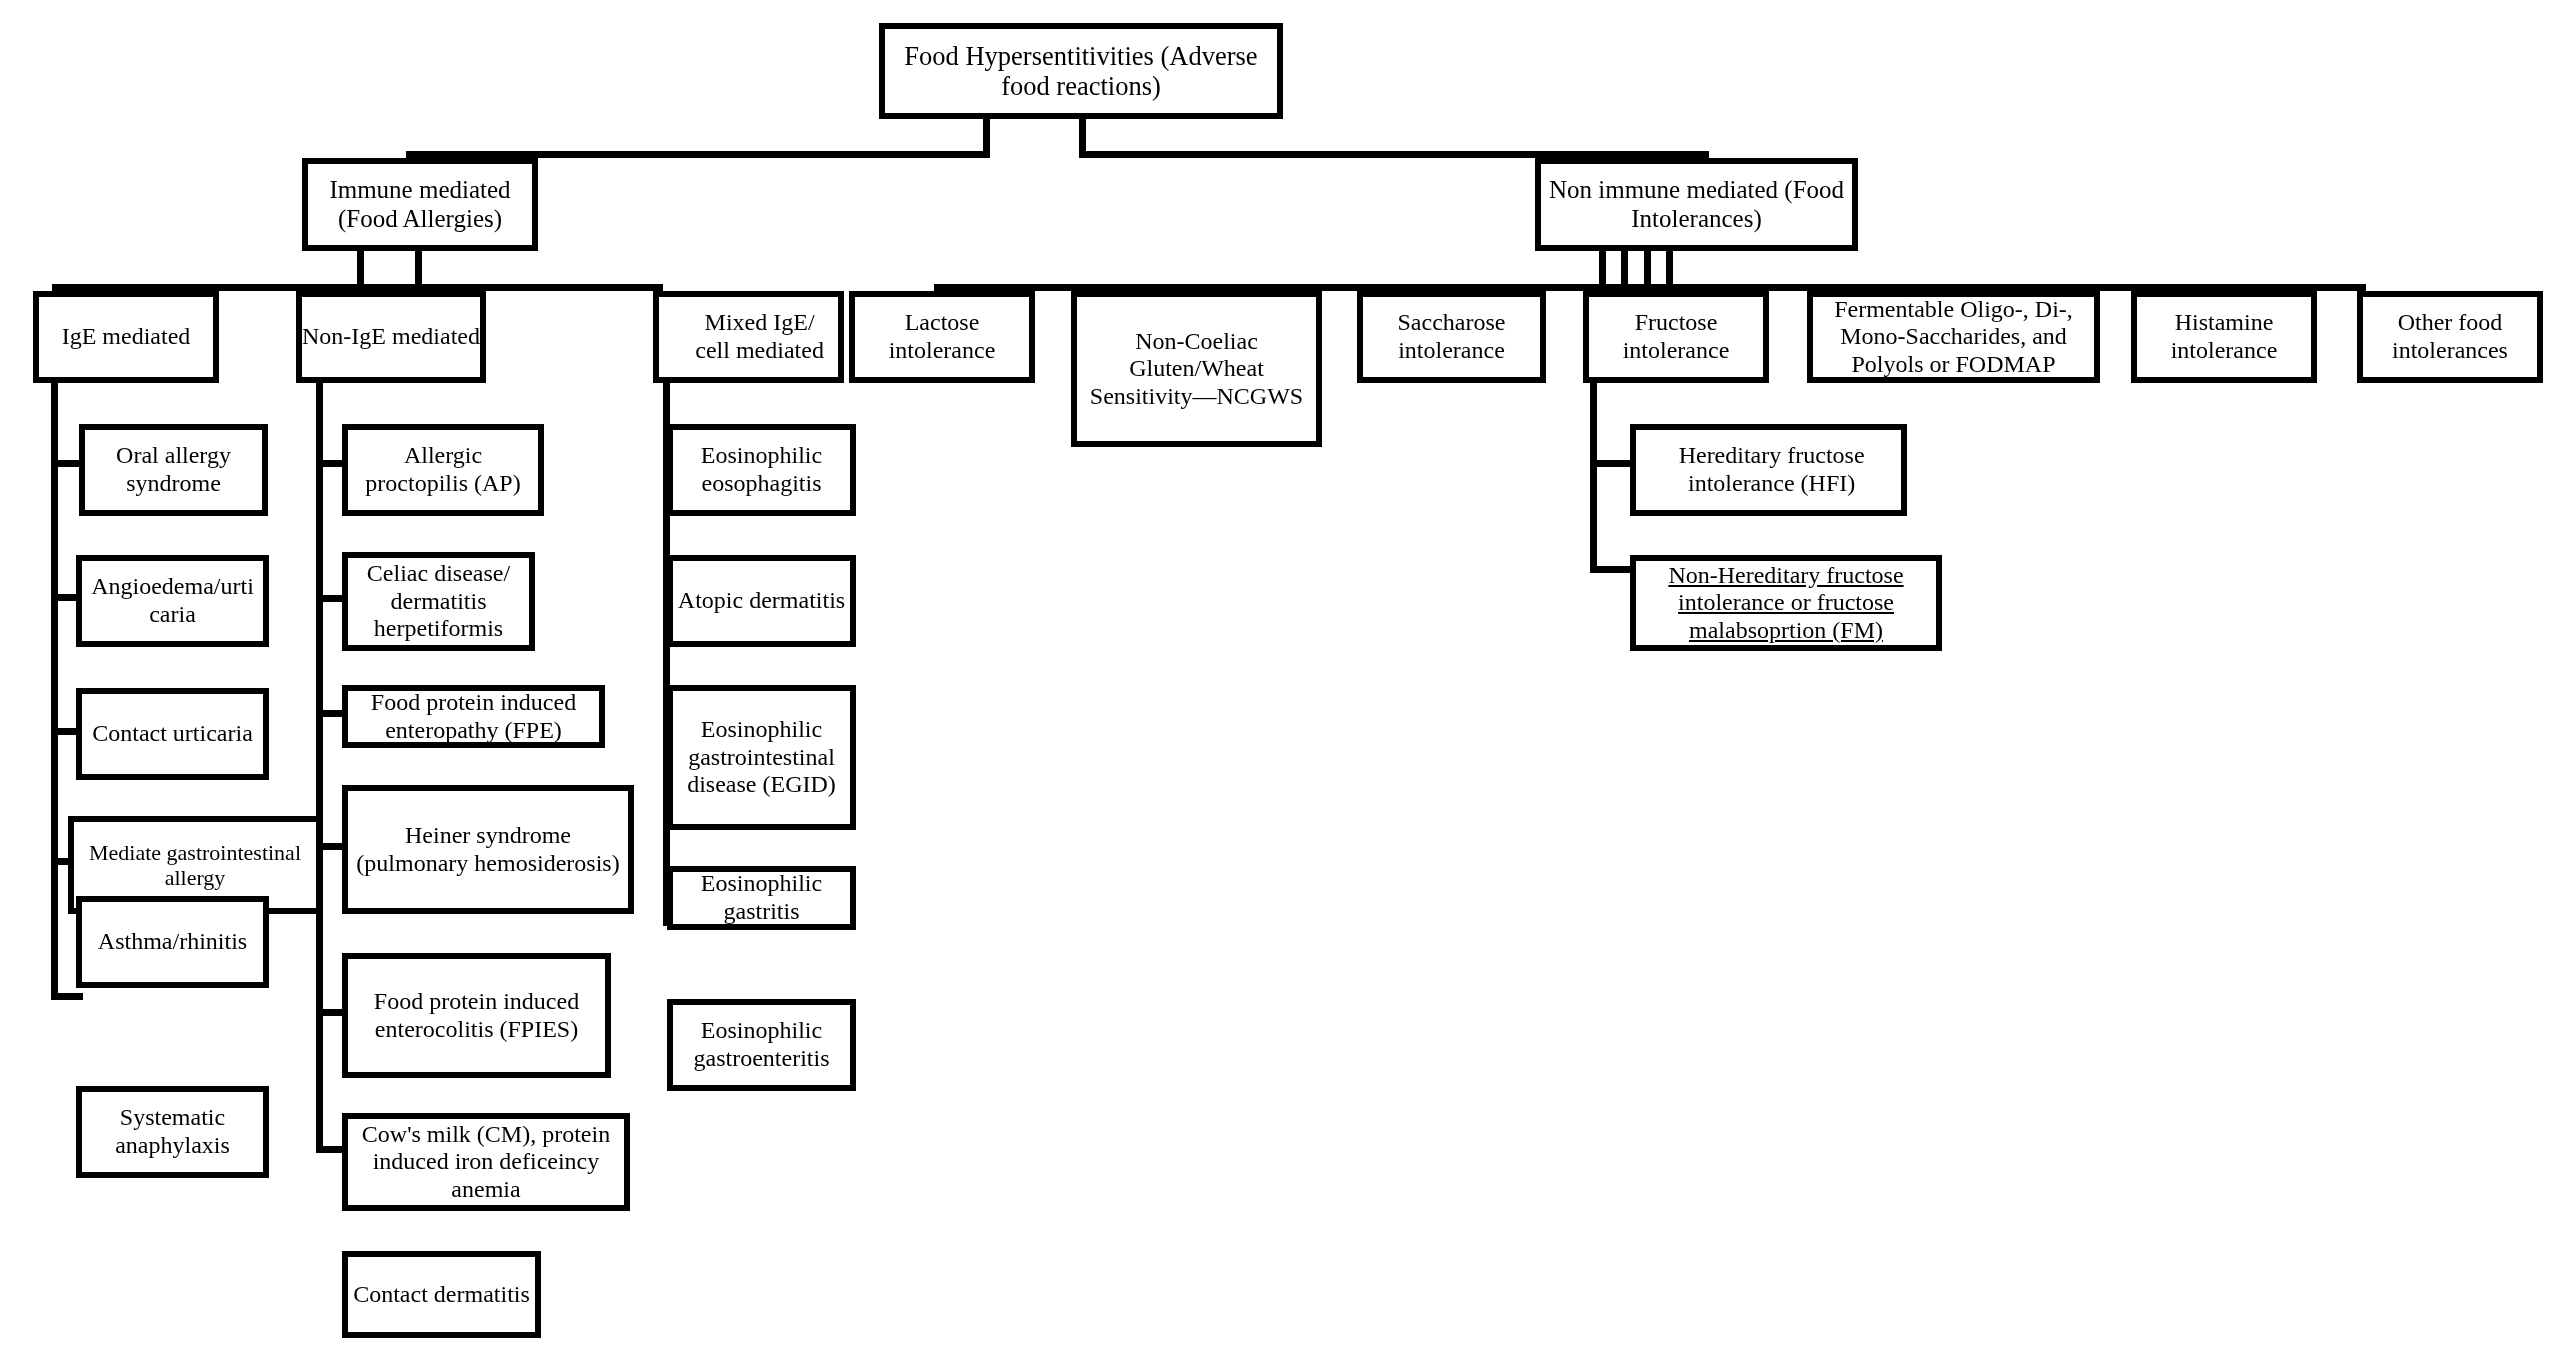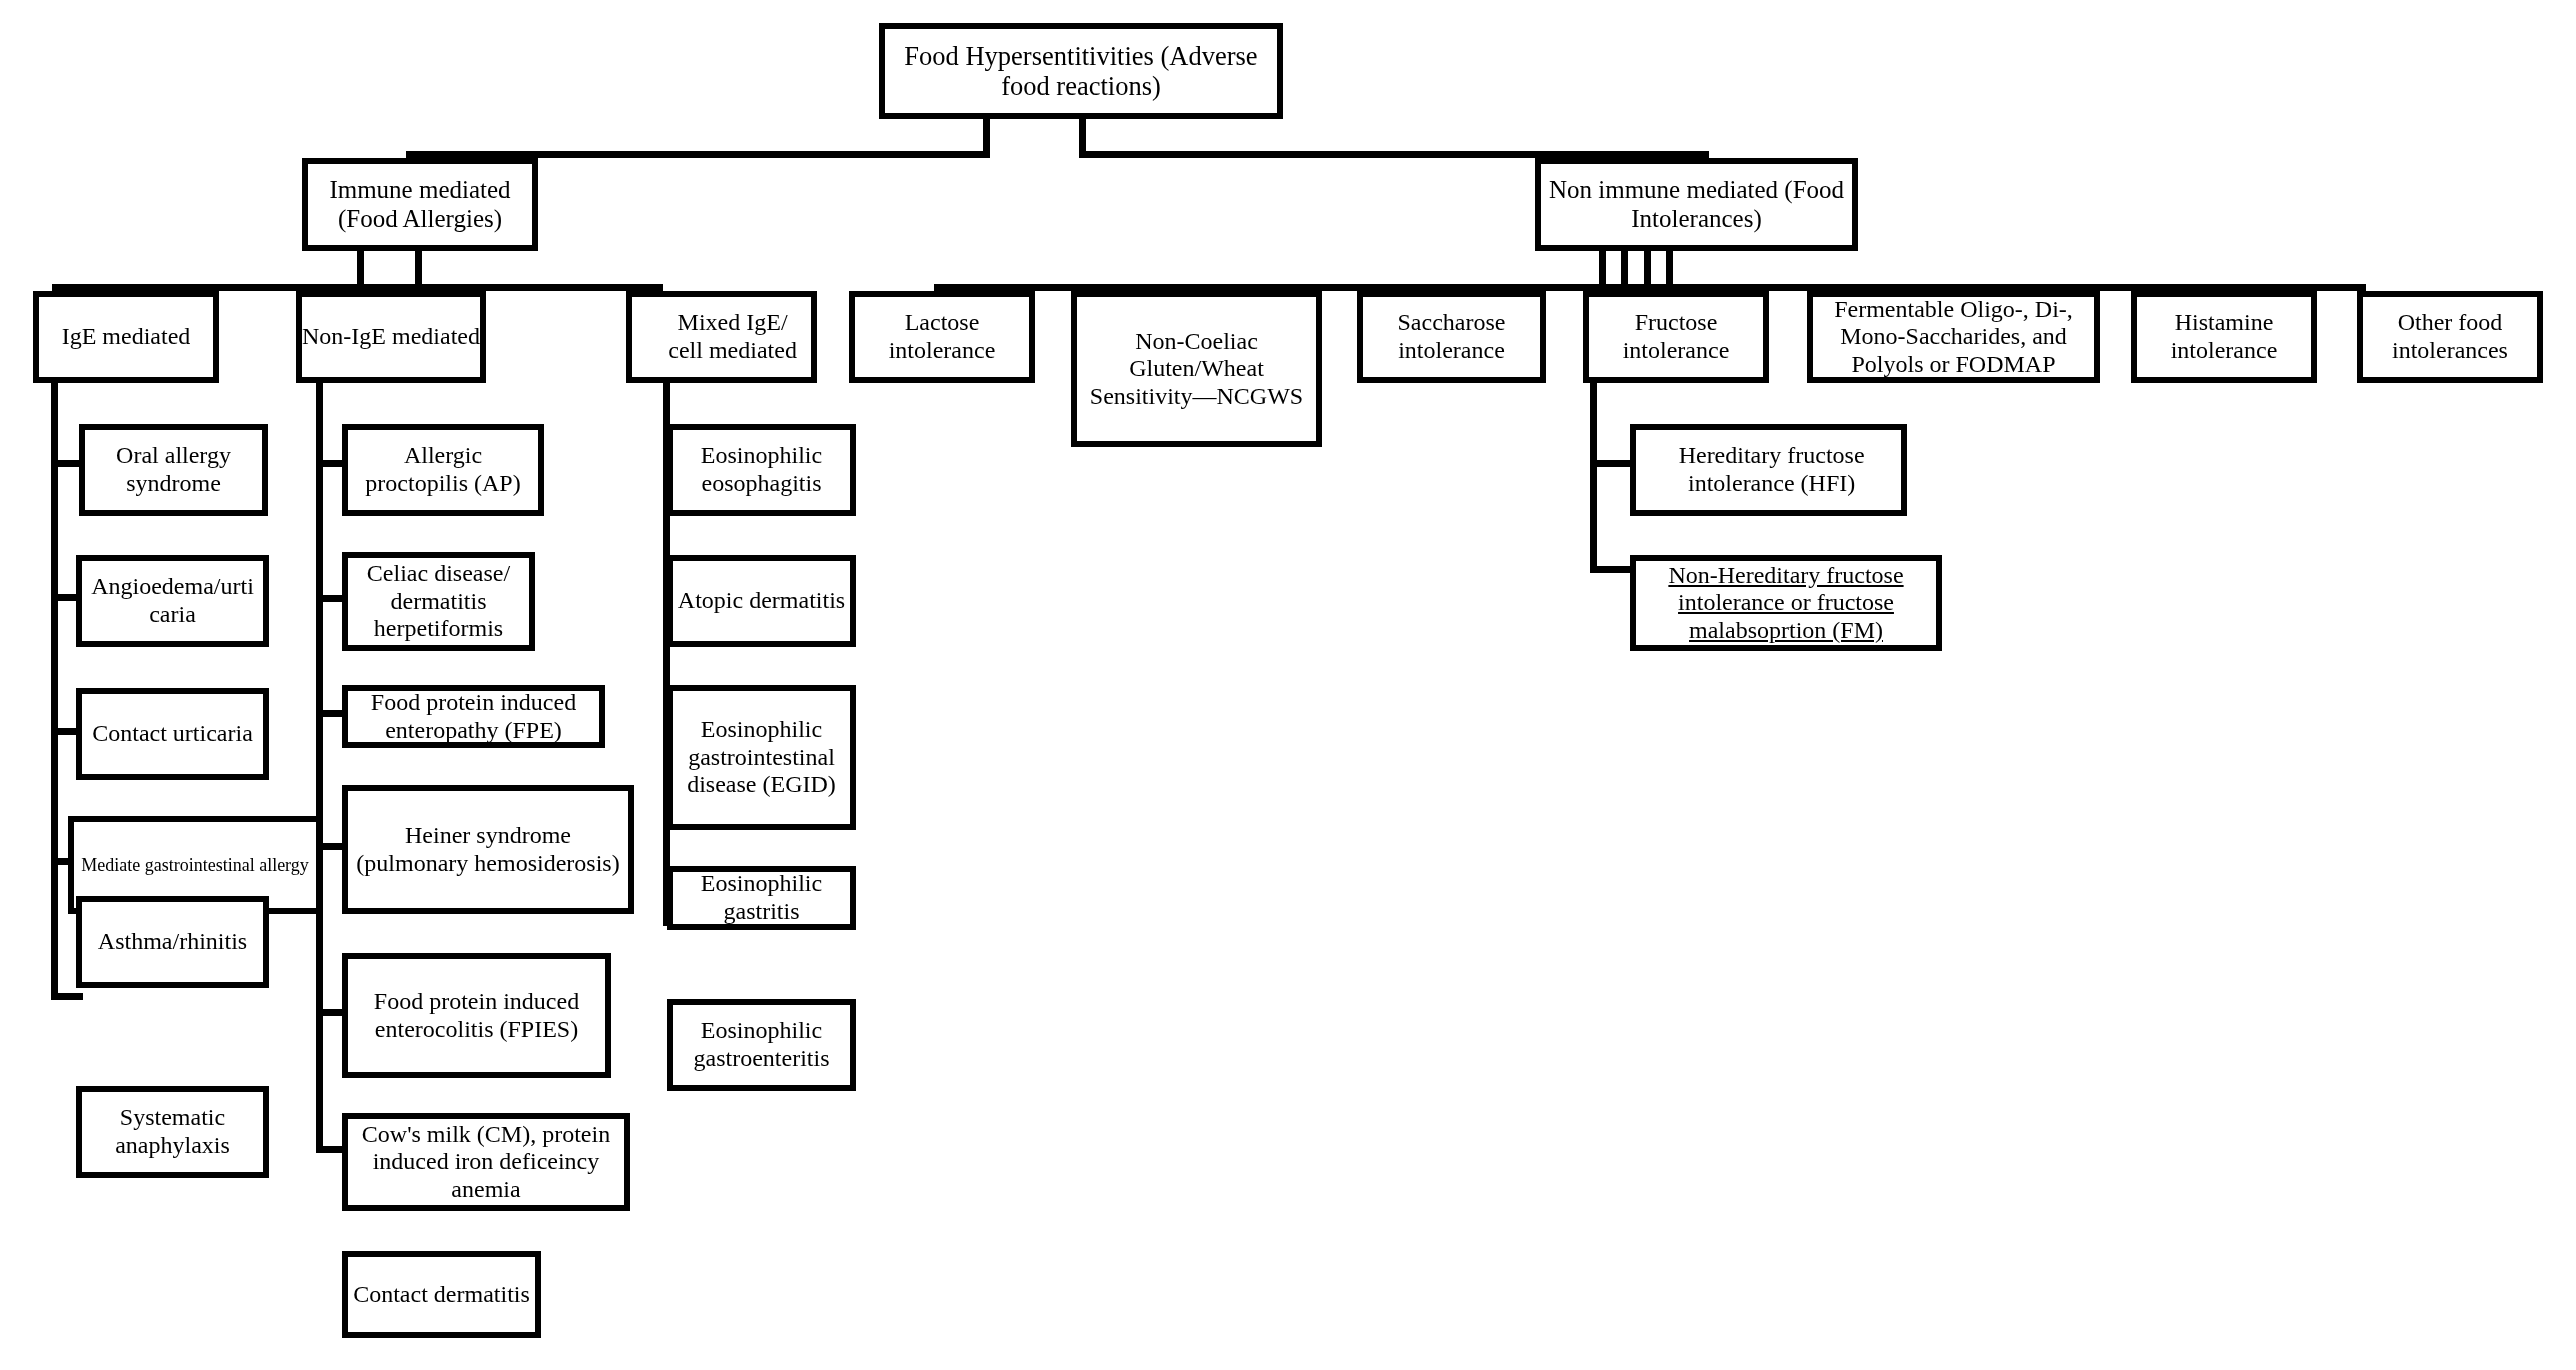--- a/index.html
+++ b/index.html
@@ -19,21 +19,21 @@
     display: flex;
     align-items: center;
     justify-content: center;
     text-align: center;
     font-size: 24px;
     line-height: 1.15;
     padding: 0 5.8px;
   }
   .fs46 { font-size: 26.5px; }
   .fs44 { font-size: 25px; }
-  .fs38 { font-size: 18px; }
+  .fs38 { font-size: 22px; }
   .nowrap { white-space: nowrap; padding: 0; }
   .breakword { overflow-wrap: anywhere; word-break: break-word; }
   .line {
     position: absolute;
     background: #000000;
   }
 </style>
 </head>
 <body>
 
@@ -79,21 +79,21 @@
   <div class="line" style="left:1590px;top:460px;width:47px;height:7px;"></div>
   <div class="line" style="left:1590px;top:566px;width:47px;height:7px;"></div>
 
   <div class="node fs46" style="left:879px;top:23px;width:404px;height:96px;">Food Hypersentitivities (Adverse food reactions)</div>
 
   <div class="node fs44" style="left:302px;top:158px;width:236px;height:93px;">Immune mediated (Food Allergies)</div>
   <div class="node fs44" style="left:1535px;top:158px;width:323px;height:93px;">Non immune mediated (Food Intolerances)</div>
 
   <div class="node" style="left:33px;top:291px;width:186px;height:92px;">IgE mediated</div>
   <div class="node nowrap" style="left:296px;top:291px;width:190px;height:92px;">Non-IgE mediated</div>
-  <div class="node" style="left:626px;top:291px;width:191px;height:92px;padding-left:28px;">Mixed IgE/ cell mediated</div>
+  <div class="node" style="left:653px;top:291px;width:191px;height:92px;padding-left:28px;">Mixed IgE/ cell mediated</div>
 
   <div class="node" style="left:849px;top:291px;width:186px;height:92px;">Lactose intolerance</div>
   <div class="node" style="left:1071px;top:291px;width:251px;height:156px;">Non-Coeliac Gluten/Wheat Sensitivity—NCGWS</div>
   <div class="node" style="left:1357px;top:291px;width:189px;height:92px;">Saccharose intolerance</div>
   <div class="node" style="left:1583px;top:291px;width:186px;height:92px;">Fructose intolerance</div>
   <div class="node" style="left:1807px;top:291px;width:293px;height:92px;">Fermentable Oligo-, Di-, Mono-Saccharides, and Polyols or FODMAP</div>
   <div class="node" style="left:2131px;top:291px;width:186px;height:92px;">Histamine intolerance</div>
   <div class="node" style="left:2357px;top:291px;width:186px;height:92px;">Other food intolerances</div>
 
   <div class="node" style="left:79px;top:424px;width:189px;height:92px;">Oral allergy syndrome</div>

